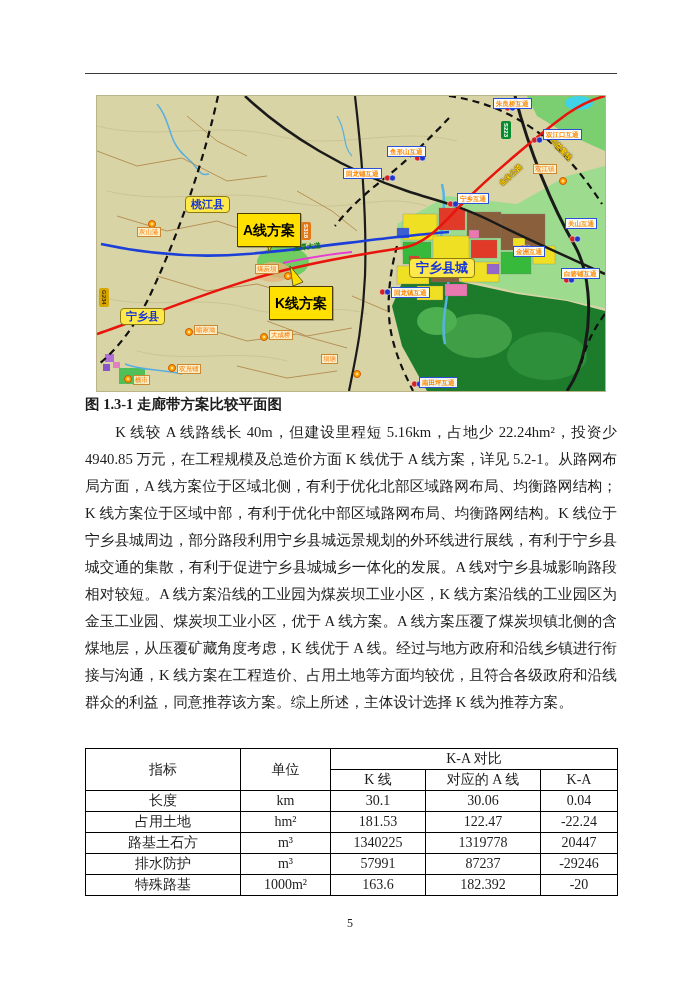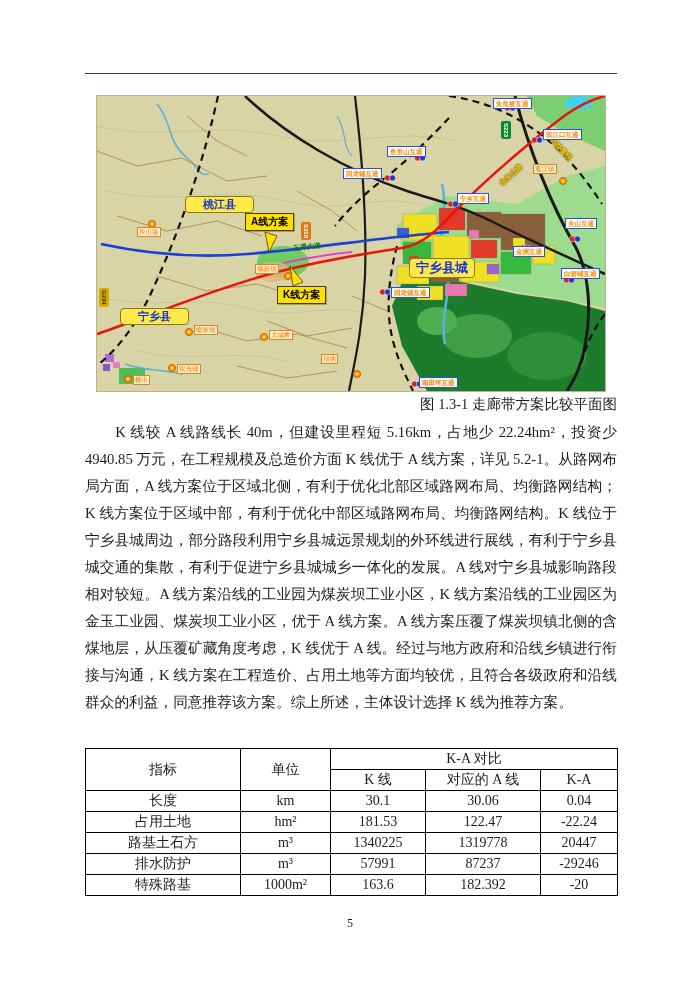--- a/index.html
+++ b/index.html
@@ -5,31 +5,31 @@
   html,body{margin:0;padding:0;background:#888;}
   .page{position:relative;width:700px;height:986px;background:#ffffff;margin:0 auto;
         font-family:"Liberation Serif","DejaVu Serif",serif;color:#1c1c1c;overflow:hidden;}
   
   .hdr{position:absolute;top:54px;left:85px;width:532px;text-align:right;font-size:12px;color:#222;}
   .hdr-rule{position:absolute;top:73px;left:85px;width:532px;border-top:1.6px solid #3a3a3a;}
   
   .map{position:absolute;left:97px;top:96px;width:508px;height:295px;background:#d8d4a6;outline:1px solid #b9b48a;}
   .map svg{position:absolute;left:0;top:0;}
   .maplabel{position:absolute;white-space:nowrap;z-index:5;}
-  .county-label{background:#ffe84a;color:#1535d8;font-weight:bold;font-size:11px;border:1px solid #8a7a10;border-radius:4px;padding:0 17px;line-height:15px;font-family:"Liberation Sans",sans-serif;}
+  .county-label{background:#ffe84a;color:#1535d8;font-weight:bold;font-size:11px;border:1px solid #8a7a10;border-radius:4px;padding:0 5px;line-height:15px;font-family:"Liberation Sans",sans-serif;}
   .city-label{background:#ffe84a;color:#1535d8;font-weight:bold;font-size:13px;border:1px solid #8a7a10;border-radius:4px;padding:0 6px;line-height:18px;font-family:"Liberation Sans",sans-serif;}
-  .callout-label{background:#ffe000;color:#000;font-weight:bold;font-size:10px;border:1px solid #4a3c00;padding:0 5px;line-height:16px;font-family:"Liberation Sans",sans-serif;box-shadow:1px 1px 0 rgba(0,0,0,.25);margin-left:8px;}
+  .callout-label{background:#ffe000;color:#000;font-weight:bold;font-size:14px;border:1px solid #4a3c00;padding:8px 5px;line-height:16px;font-family:"Liberation Sans",sans-serif;box-shadow:1px 1px 0 rgba(0,0,0,.25);}
   .ic-label{background:rgba(255,255,255,.92);color:#ff8800;font-size:6.5px;font-weight:bold;border:1px solid #2a50d8;line-height:9px;padding:0 2px;font-family:"Liberation Sans",sans-serif;}
   .town-label{background:rgba(255,242,205,.88);color:#ff7700;font-size:6.5px;border:1px solid #cc8830;line-height:8px;padding:0 1px;font-family:"Liberation Sans",sans-serif;}
   .shield{font-size:6px;color:#fff;writing-mode:vertical-rl;border-radius:2px;line-height:8px;padding:2px 1px;font-family:"Liberation Sans",sans-serif;font-weight:bold;}
   .sh-green{background:#0a8a30;} .sh-yellow{background:#d8a800;color:#423200;} .sh-orange{background:#e07818;}
   .roadname{position:absolute;font-size:7px;font-weight:bold;white-space:nowrap;font-family:"Liberation Sans",sans-serif;z-index:4;}
   .rn-green{color:#067a12;} .rn-gold{color:#ffd400;text-shadow:0 0 2px #5a3c00,0 0 1px #5a3c00;}
   
-  .figcap{position:absolute;top:395px;left:85px;width:532px;text-align:right;font-weight:normal;font-size:14.5px;}
+  .figcap{position:absolute;top:395px;left:85px;width:532px;text-align:left;font-weight:bold;font-size:14.5px;}
   .body-par{position:absolute;top:419px;left:85px;width:532px;font-size:14.7px;line-height:27px;text-align:justify;text-indent:2.05em;}
   .tabcap{position:absolute;top:727px;left:85px;width:532px;text-align:center;font-weight:bold;font-size:12.5px;}
   
   .tbl-wrap{position:absolute;top:748px;left:85px;width:532px;}
   table{border-collapse:collapse;width:532px;table-layout:fixed;font-size:14px;}
   td{border:1px solid #000;text-align:center;vertical-align:middle;padding:0;height:20px;}
   tr.hdr2 td, td.spanv{border-bottom:1.8px solid #000;}
   table{border:1.6px solid #000;}
   .pagenum{position:absolute;top:916px;left:0;width:700px;text-align:center;font-size:12px;}
 </style>

